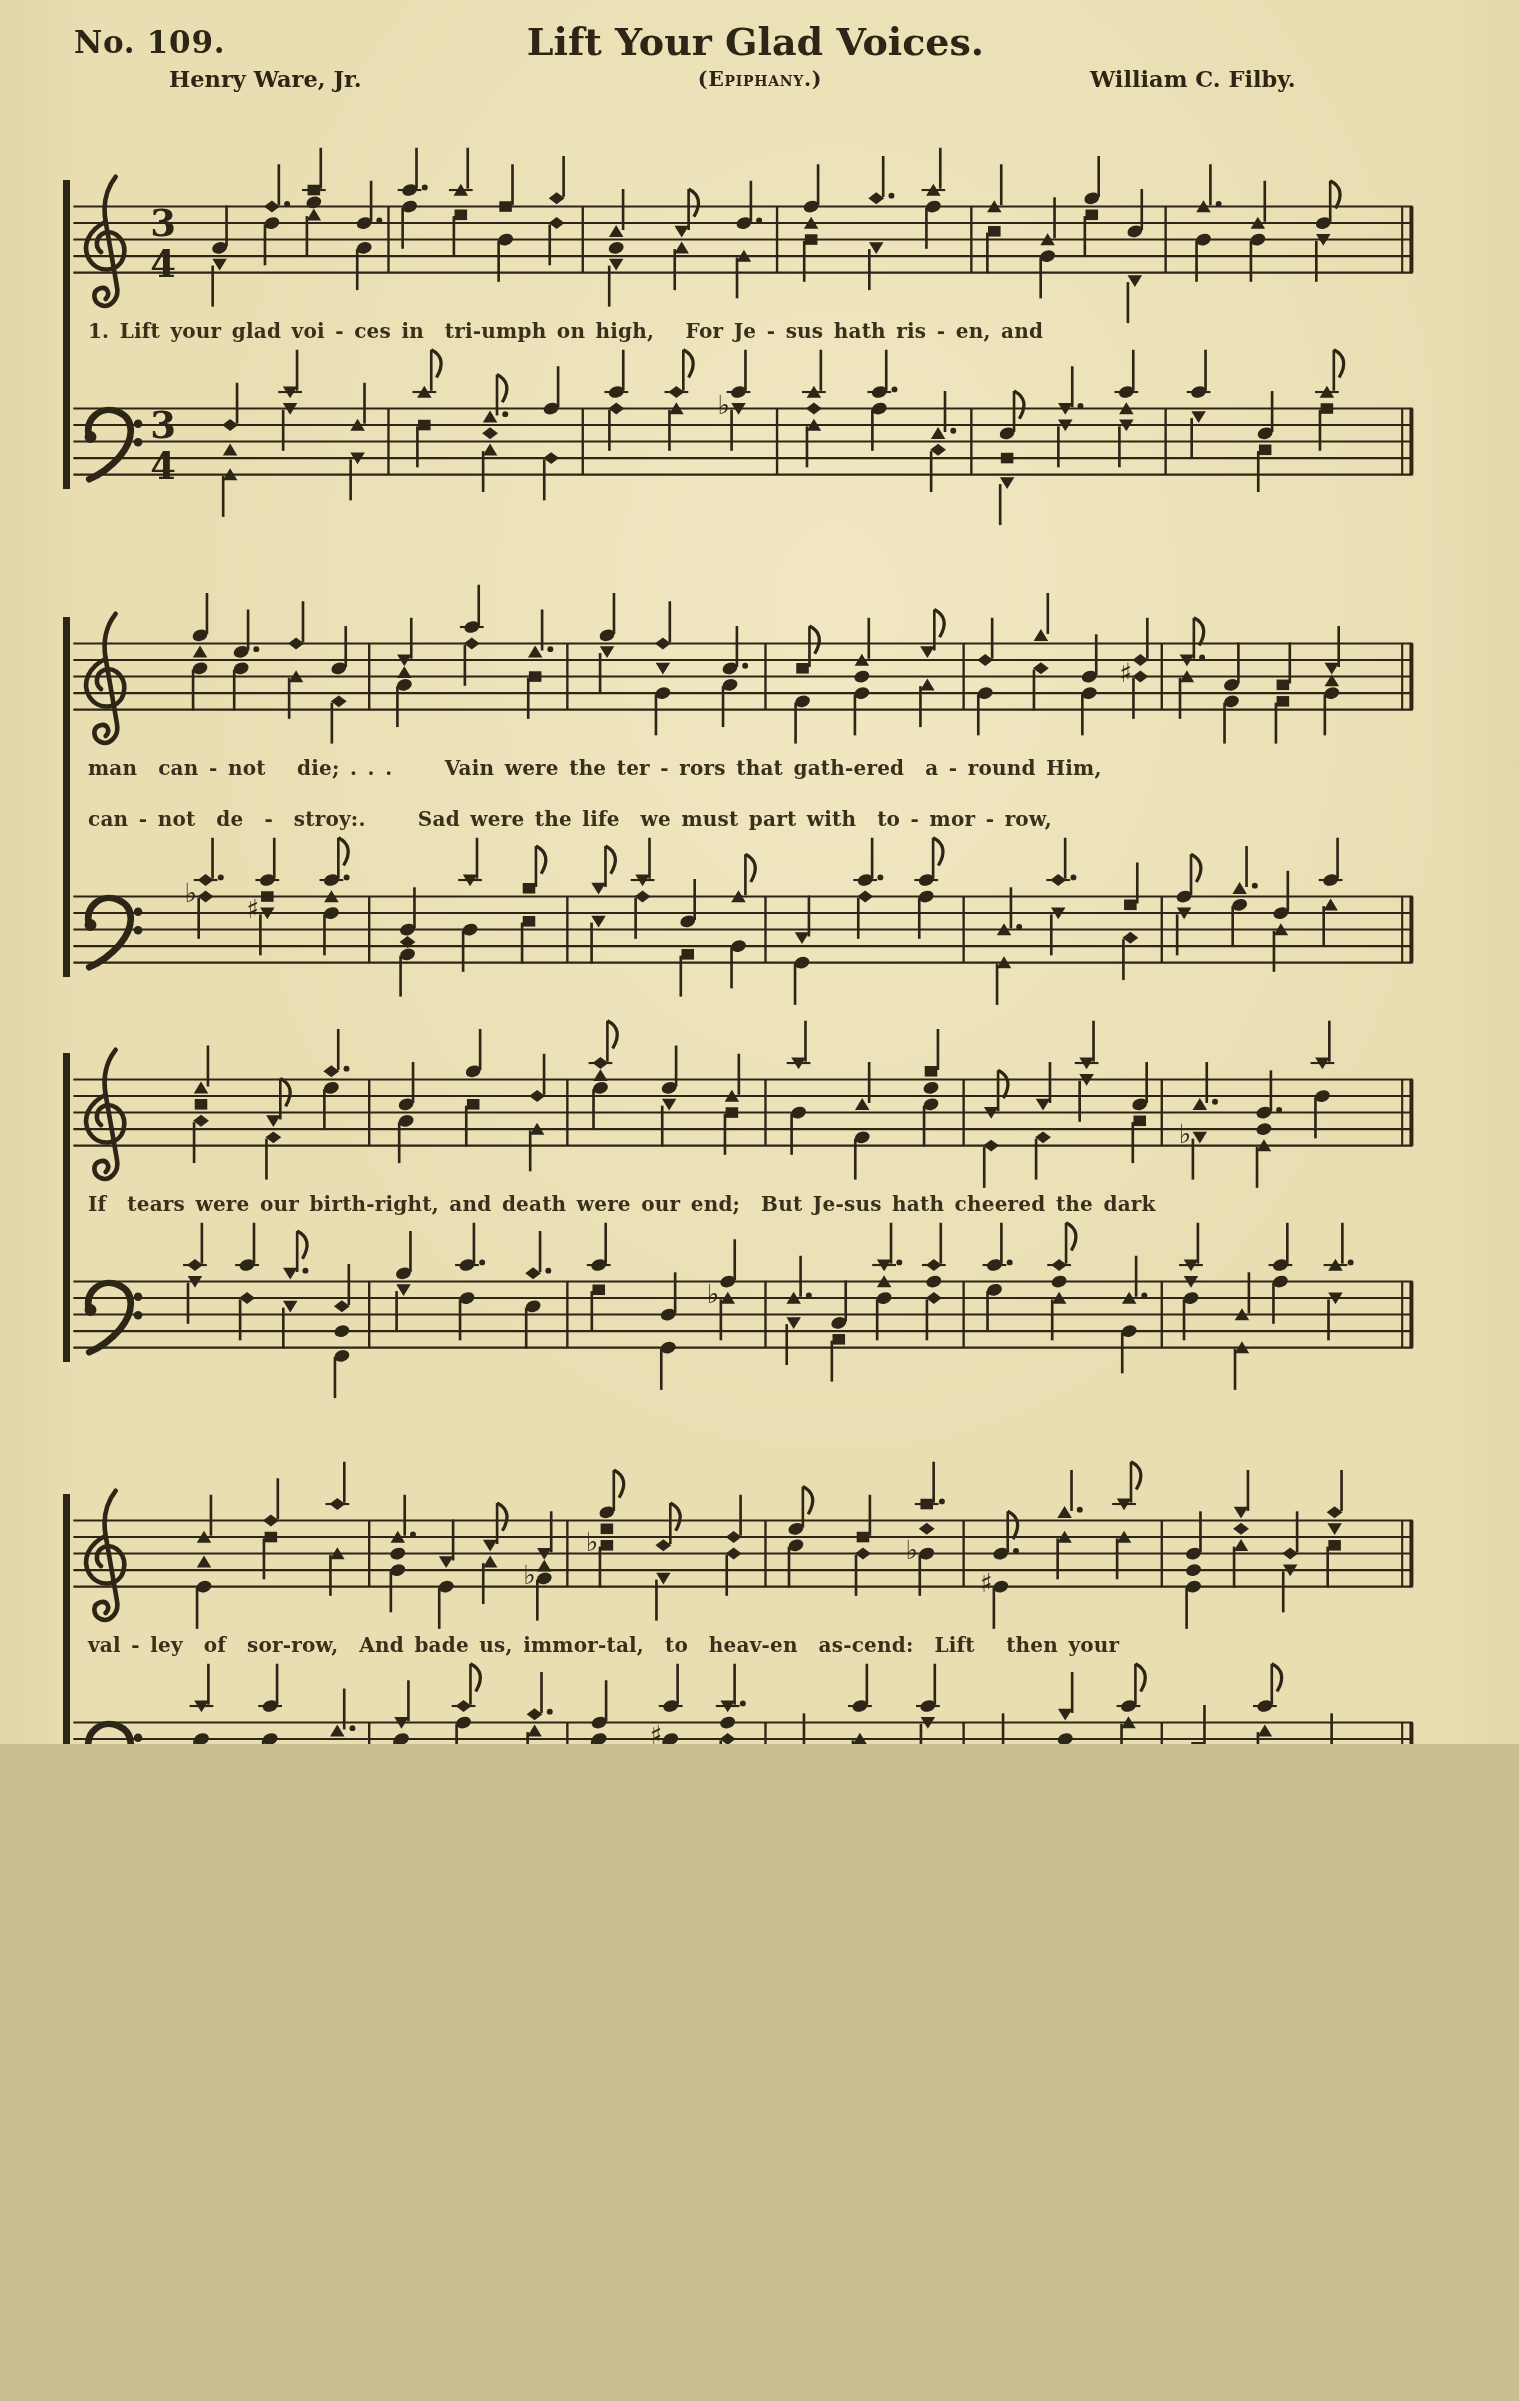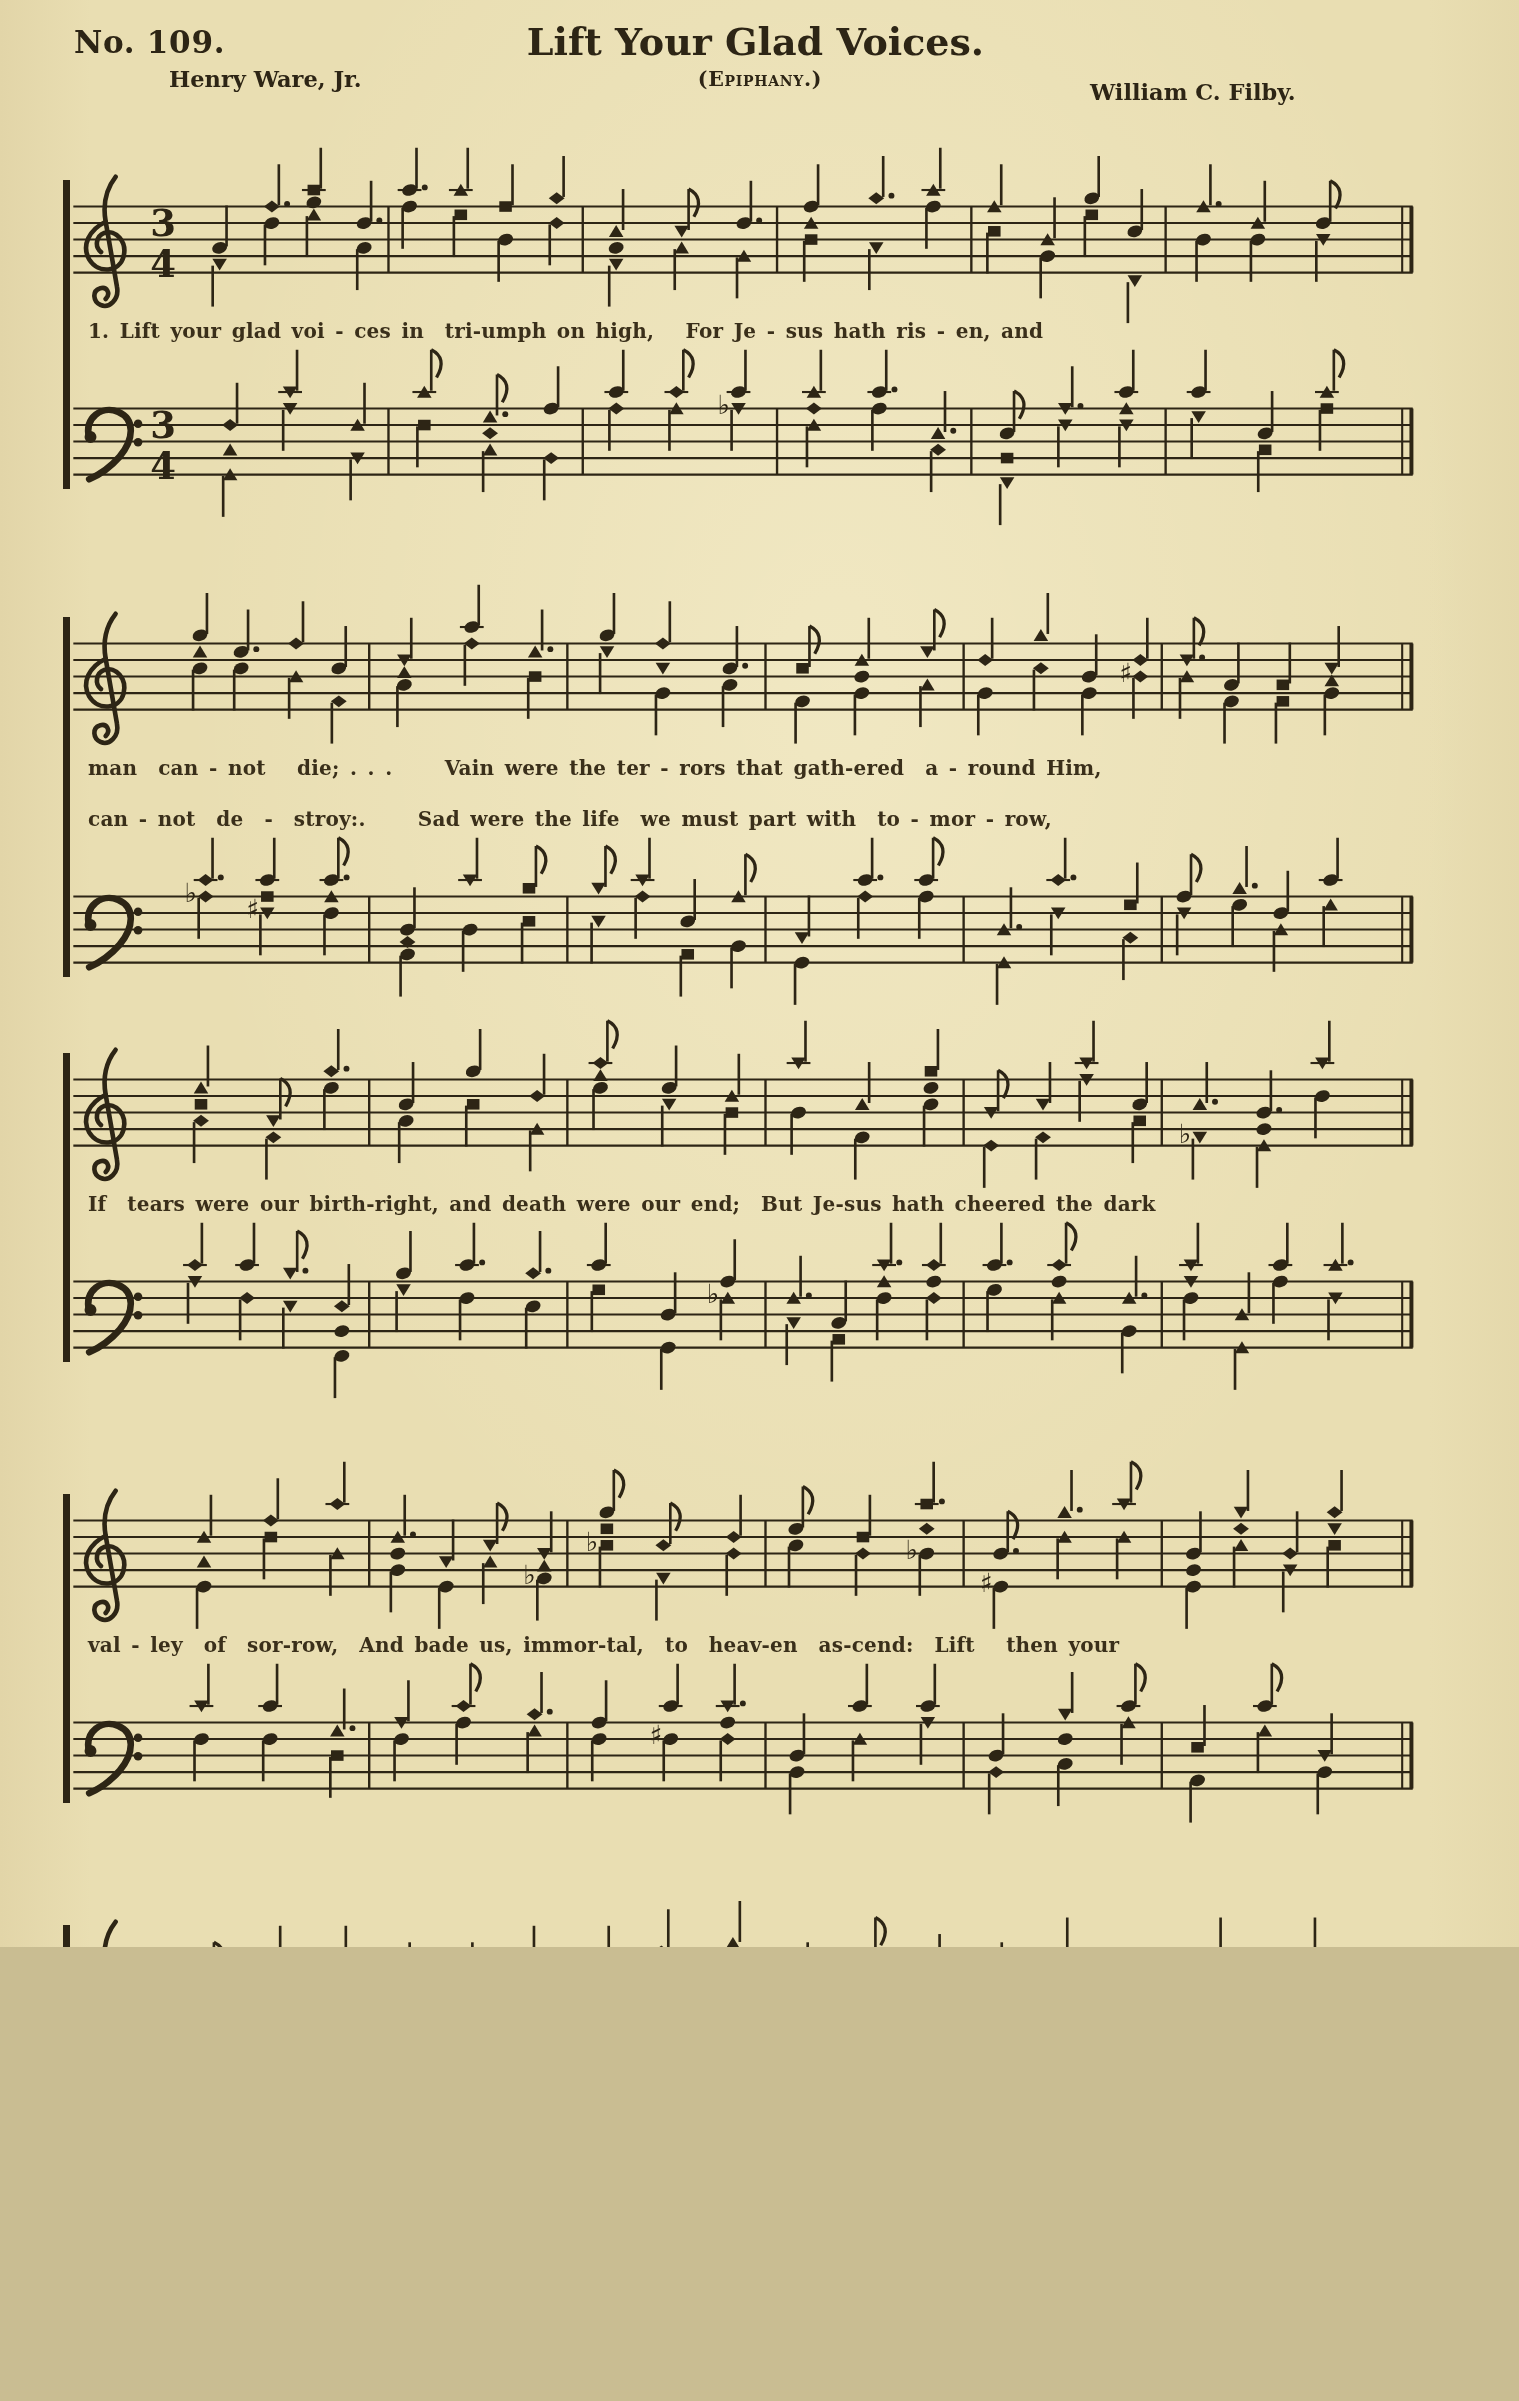--- a/index.html
+++ b/index.html
@@ -8,21 +8,21 @@
     --ink:#2d2515;
     --lyric:#3a2f1a;
   }
   html,body{margin:0;padding:0;}
   body{
     width:1520px;height:2401px;
     font-family:"DejaVu Serif","Liberation Serif",serif;
     background:#c9bd92;
   }
   .page{
-    position:relative;width:1520px;height:1947px;overflow:hidden;
+    position:relative;width:1520px;height:1744px;overflow:hidden;
     background:
       radial-gradient(ellipse at 55% 35%, rgba(255,250,225,.35) 0%, rgba(0,0,0,0) 55%),
       linear-gradient(90deg, #e2d5a8 0%, var(--paper) 6%, var(--paper) 94%, #e4d8ab 100%),
       var(--paper);
     color:var(--ink);
   }
   
   .hymn-number{
     position:absolute;left:74px;top:24px;
     font-size:31px;font-weight:bold;letter-spacing:0.7px;
@@ -34,21 +34,21 @@
   .attrib-author{
     position:absolute;left:169px;top:66px;
     font-size:22.5px;font-weight:bold;
   }
   .attrib-tune{
     position:absolute;left:50%;top:67px;transform:translateX(-50%);
     font-size:20.5px;font-weight:bold;font-variant:small-caps;letter-spacing:0.7px;text-align:right;
   }
   .attrib-composer{
     position:absolute;left:1090px;top:66px;
-    font-size:22.5px;font-weight:bold;margin-top:13px;
+    font-size:22.5px;font-weight:bold;
   }
   
   .system{
     position:absolute;left:63px;width:1368px;
   }
   .system::before{ 
     content:"";position:absolute;left:0;top:22.5px;bottom:12px;width:6.6px;
     background:var(--ink);
   }
   svg.staff{display:block;width:1352px;height:142px;margin-left:8px;overflow:visible;}

